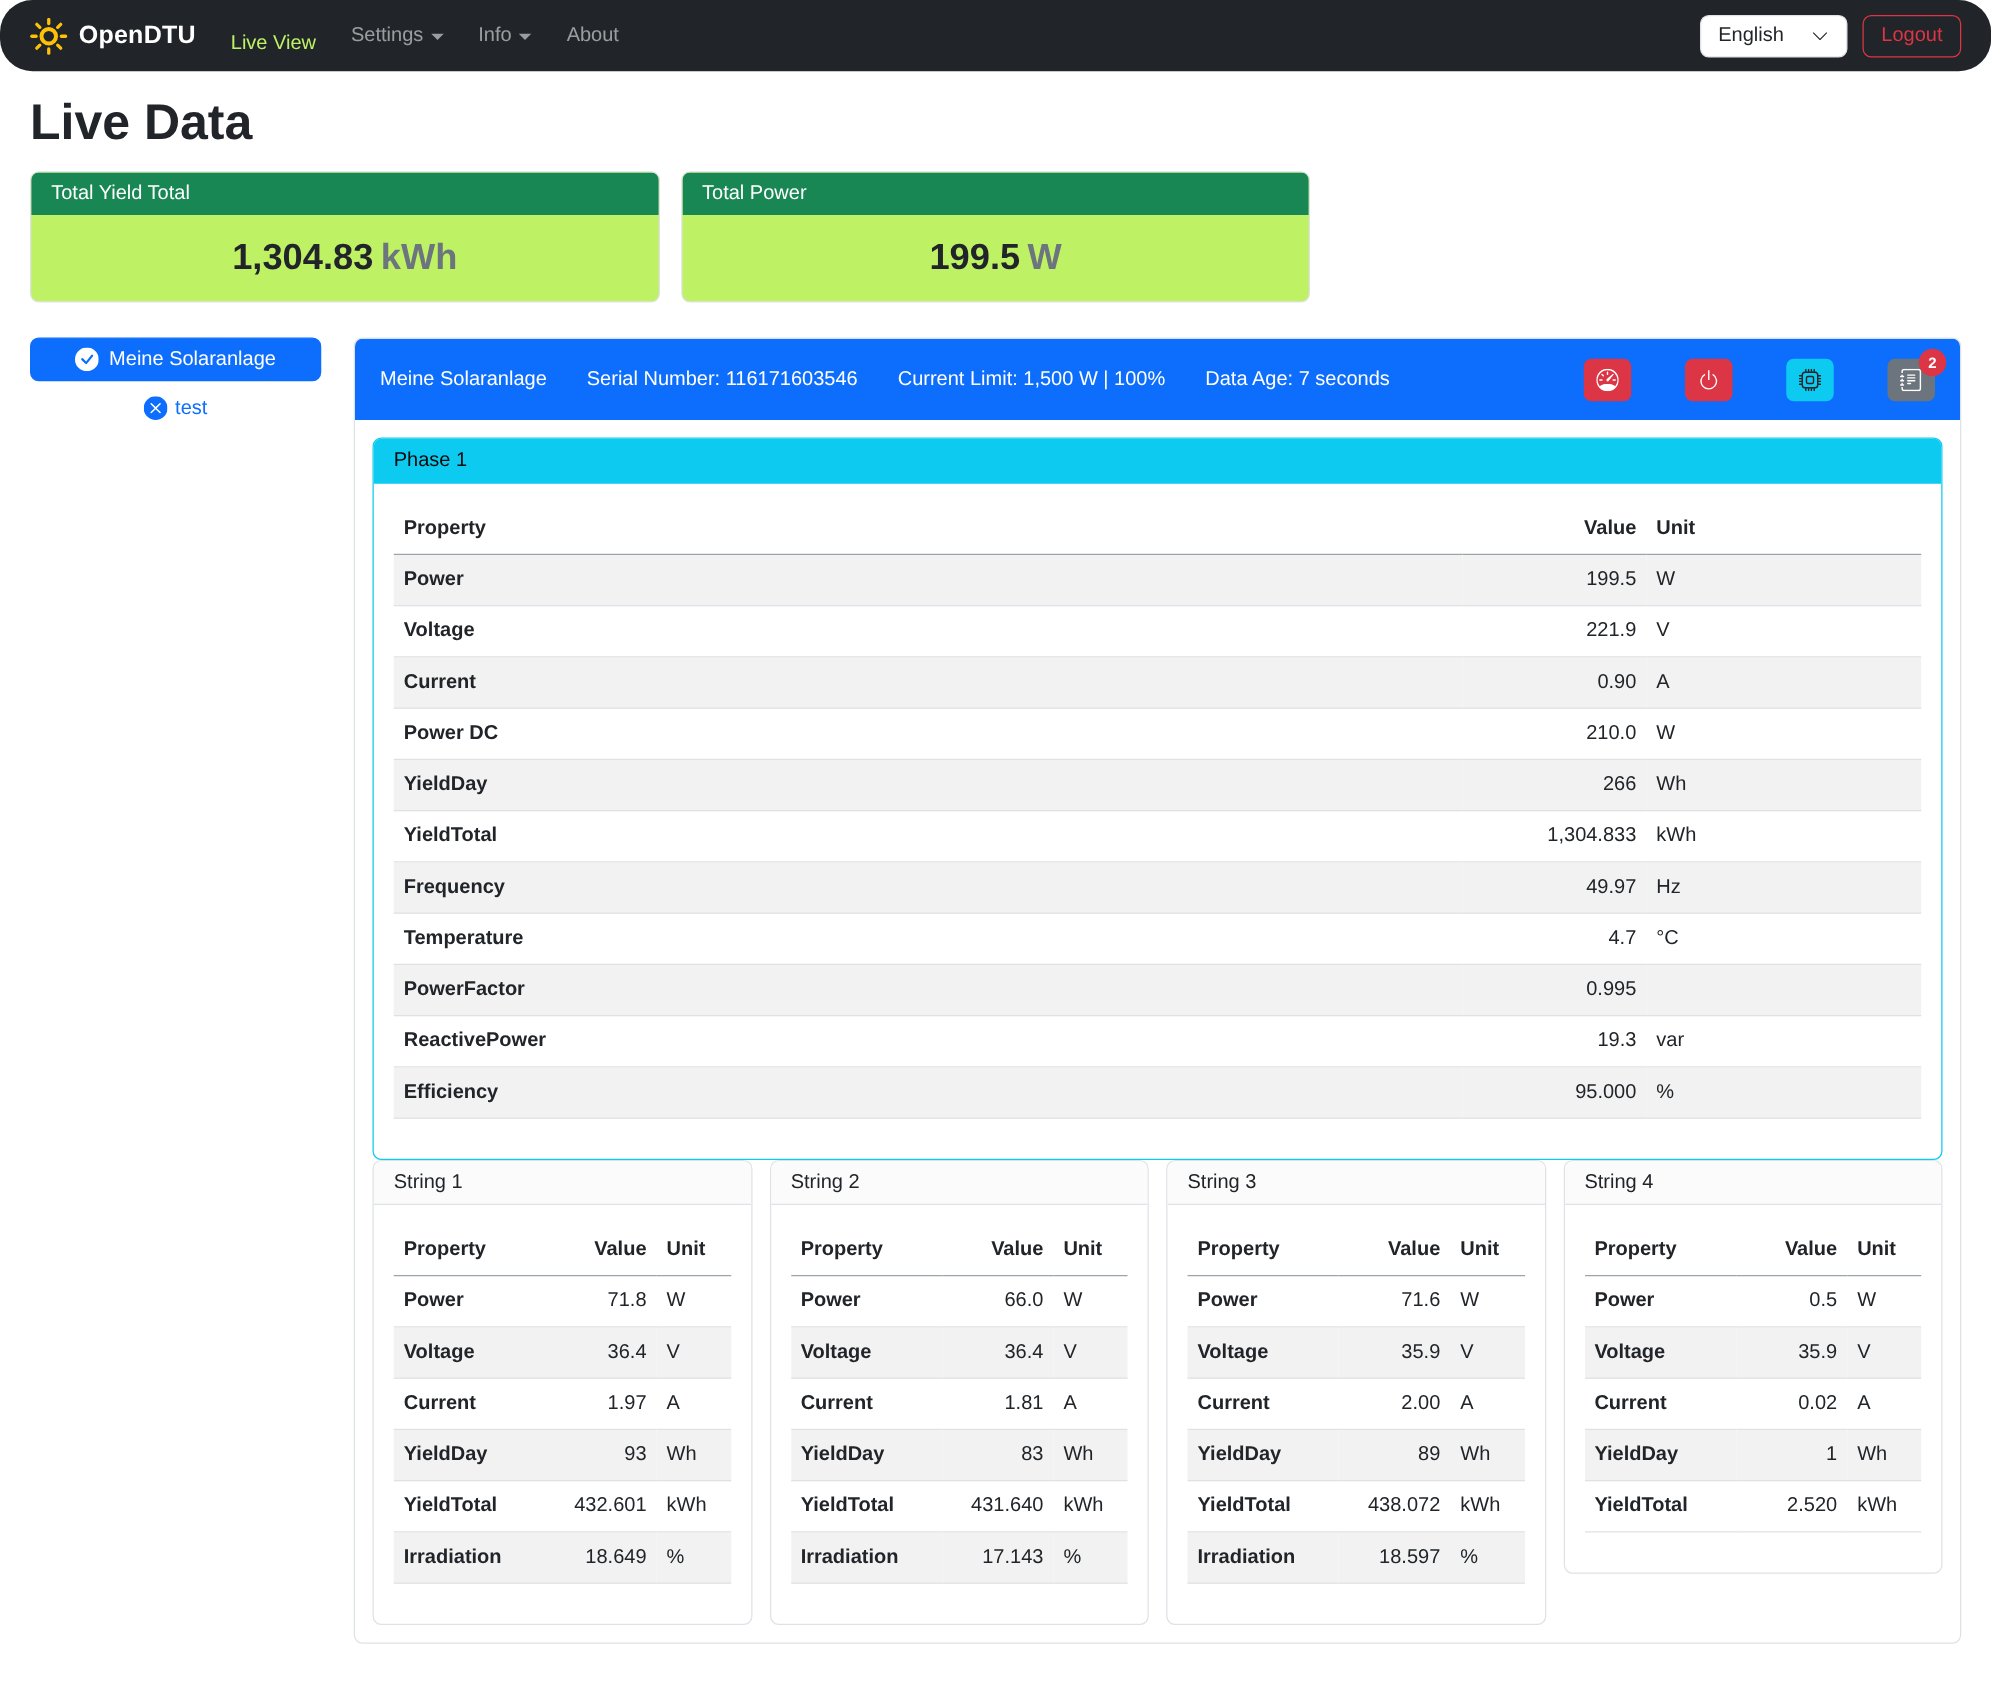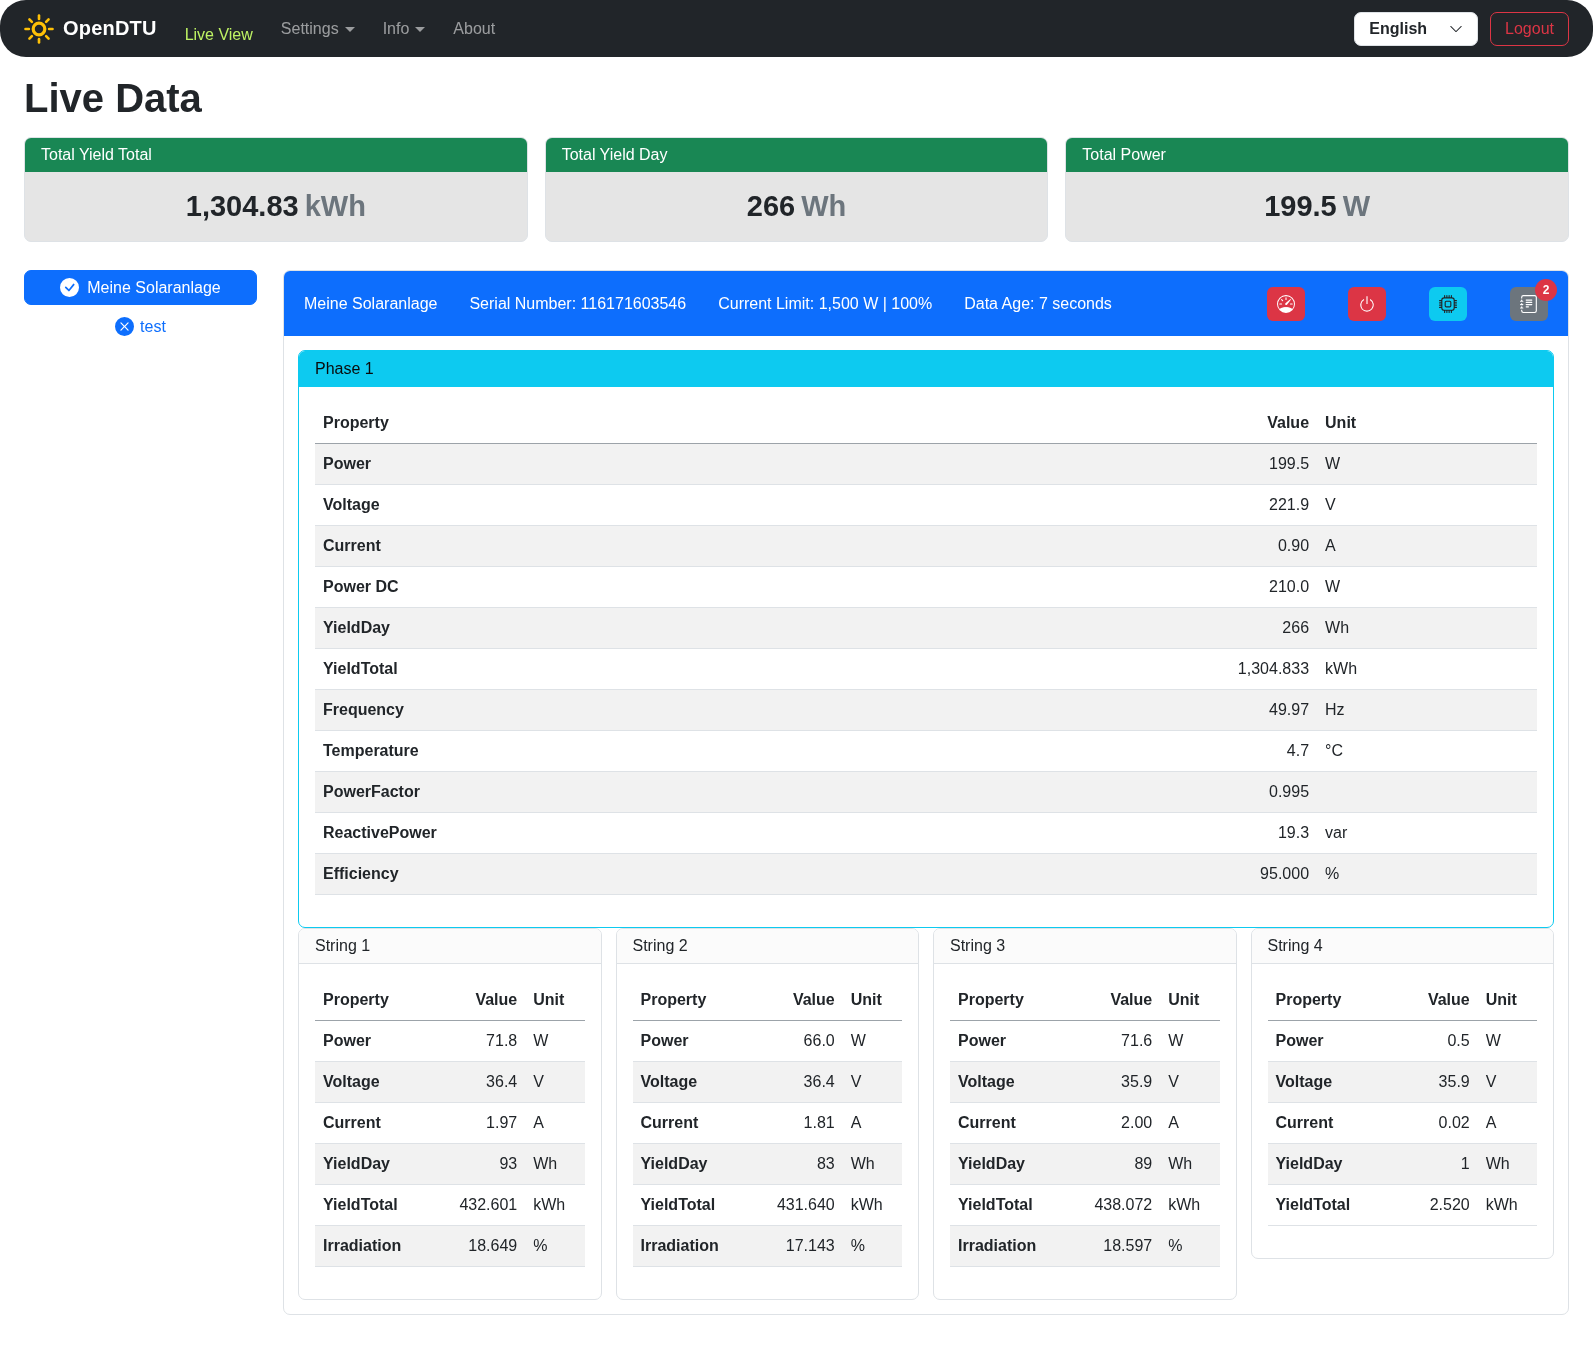--- a/index.html
+++ b/index.html
@@ -23,33 +23,33 @@
   }
   .brand { display:flex; align-items:center; gap:9px; margin-right:28px; cursor:pointer; }
   .brand-text { color:#fff; font-size:20px; font-weight:600; letter-spacing:.2px; }
   .nav-links { display:flex; align-items:center; gap:28px; flex:1; }
   .nav-link { color:rgba(255,255,255,.55); font-size:16px; cursor:pointer; display:flex; align-items:center; gap:6px; }
   .nav-link.active { color:#bef264;margin-top:13px; }
   .caret { width:0; height:0; border-left:5px solid transparent; border-right:5px solid transparent; border-top:5px solid rgba(255,255,255,.55); margin-top:2px; }
   .nav-right { display:flex; align-items:center; gap:12px; }
   .lang-select {
     background:#fff; color:#212529; border:1px solid #dee2e6; border-radius:7px;
-    padding:7px 14px; display:flex; align-items:center; gap:22px; font-size:16px; cursor:pointer;font-weight:bold;
+    padding:7px 14px; display:flex; align-items:center; gap:22px; font-size:16px; cursor:pointer;
   }
   .logout-btn {
     background:transparent; color:#dc3545; border:1px solid #dc3545; border-radius:7px;
     padding:7px 14px; font-size:16px; font-family:inherit; cursor:pointer;
   }
 
   
   .container { padding:0 24px 24px 24px; }
   h1.page-title { font-size:40px; font-weight:700; margin:18px 0 16px 0; line-height:1.15; }
 
   .summary-row { display:grid; grid-template-columns:1fr 1fr 1fr; gap:17px; margin-bottom:28px; }
-  .summary-card { border:1px solid #dee2e6; border-radius:7px; overflow:hidden; background:#e5e5e5; }
+  .summary-card { border:1px solid #dee2e6; border-radius:7px; overflow:hidden; background:#bef264; }
   .summary-card-header { background:#198754; color:#fff; padding:8px 16px; font-size:16px; }
   .summary-card-body { padding:18px 16px; text-align:center; font-size:29px; }
   .summary-value { color:#212529; font-weight:600; }
   .summary-unit { color:#6c757d; font-weight:600; margin-left:6px; }
 
   .content-row { display:flex; align-items:flex-start; }
   
   .sidebar { width:233px; flex:0 0 233px; margin-right:26px; }
   .inverter-btn {
     width:100%; background:#0d6efd; border:1px solid #0d6efd; color:#fff; border-radius:7px;
@@ -163,26 +163,20 @@
   <h1 class="page-title">Live Data</h1>
 
   <section class="summary-row">
     <div class="summary-card">
       <div class="summary-card-header">Total Yield Total</div>
       <div class="summary-card-body">
         <span class="summary-value">1,304.83</span><span class="summary-unit">kWh</span>
       </div>
     </div>
     <div class="summary-card">
-      <div class="summary-card-header">Total Yield Day</div>
-      <div class="summary-card-body">
-        <span class="summary-value">266</span><span class="summary-unit">Wh</span>
-      </div>
-    </div>
-    <div class="summary-card">
       <div class="summary-card-header">Total Power</div>
       <div class="summary-card-body">
         <span class="summary-value">199.5</span><span class="summary-unit">W</span>
       </div>
     </div>
   </section>
 
   <div class="content-row">
 
     <aside class="sidebar">

